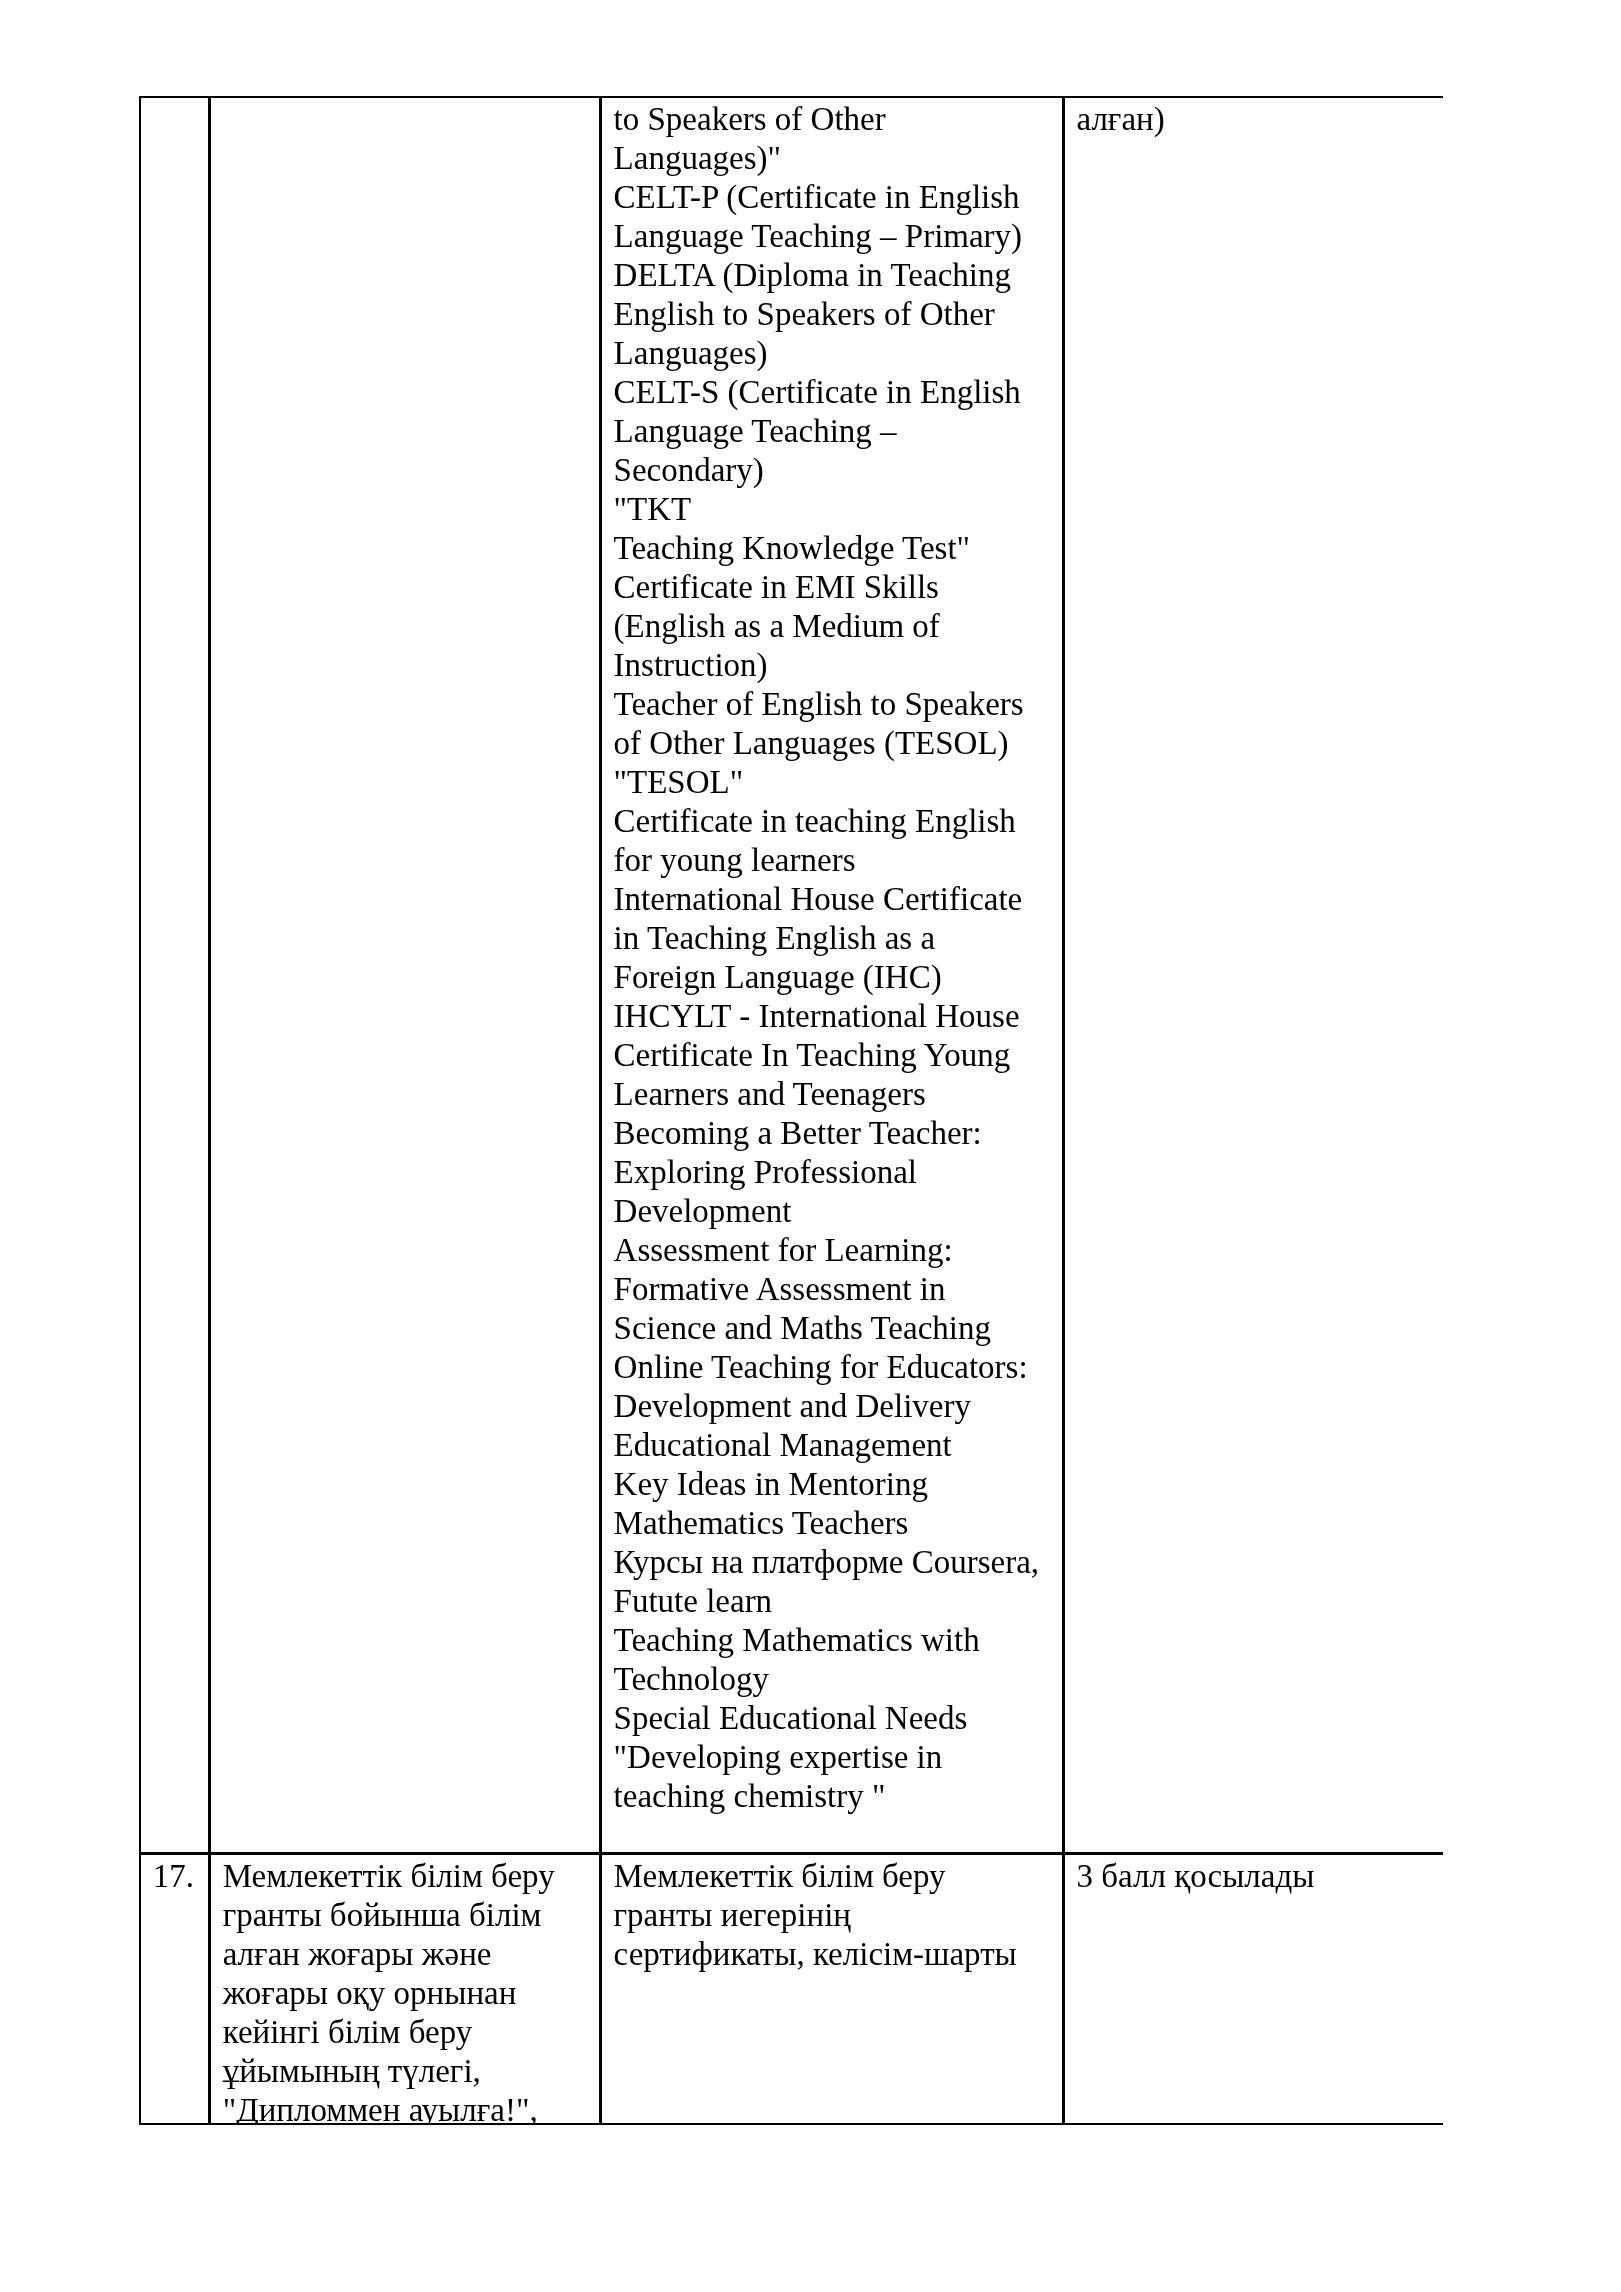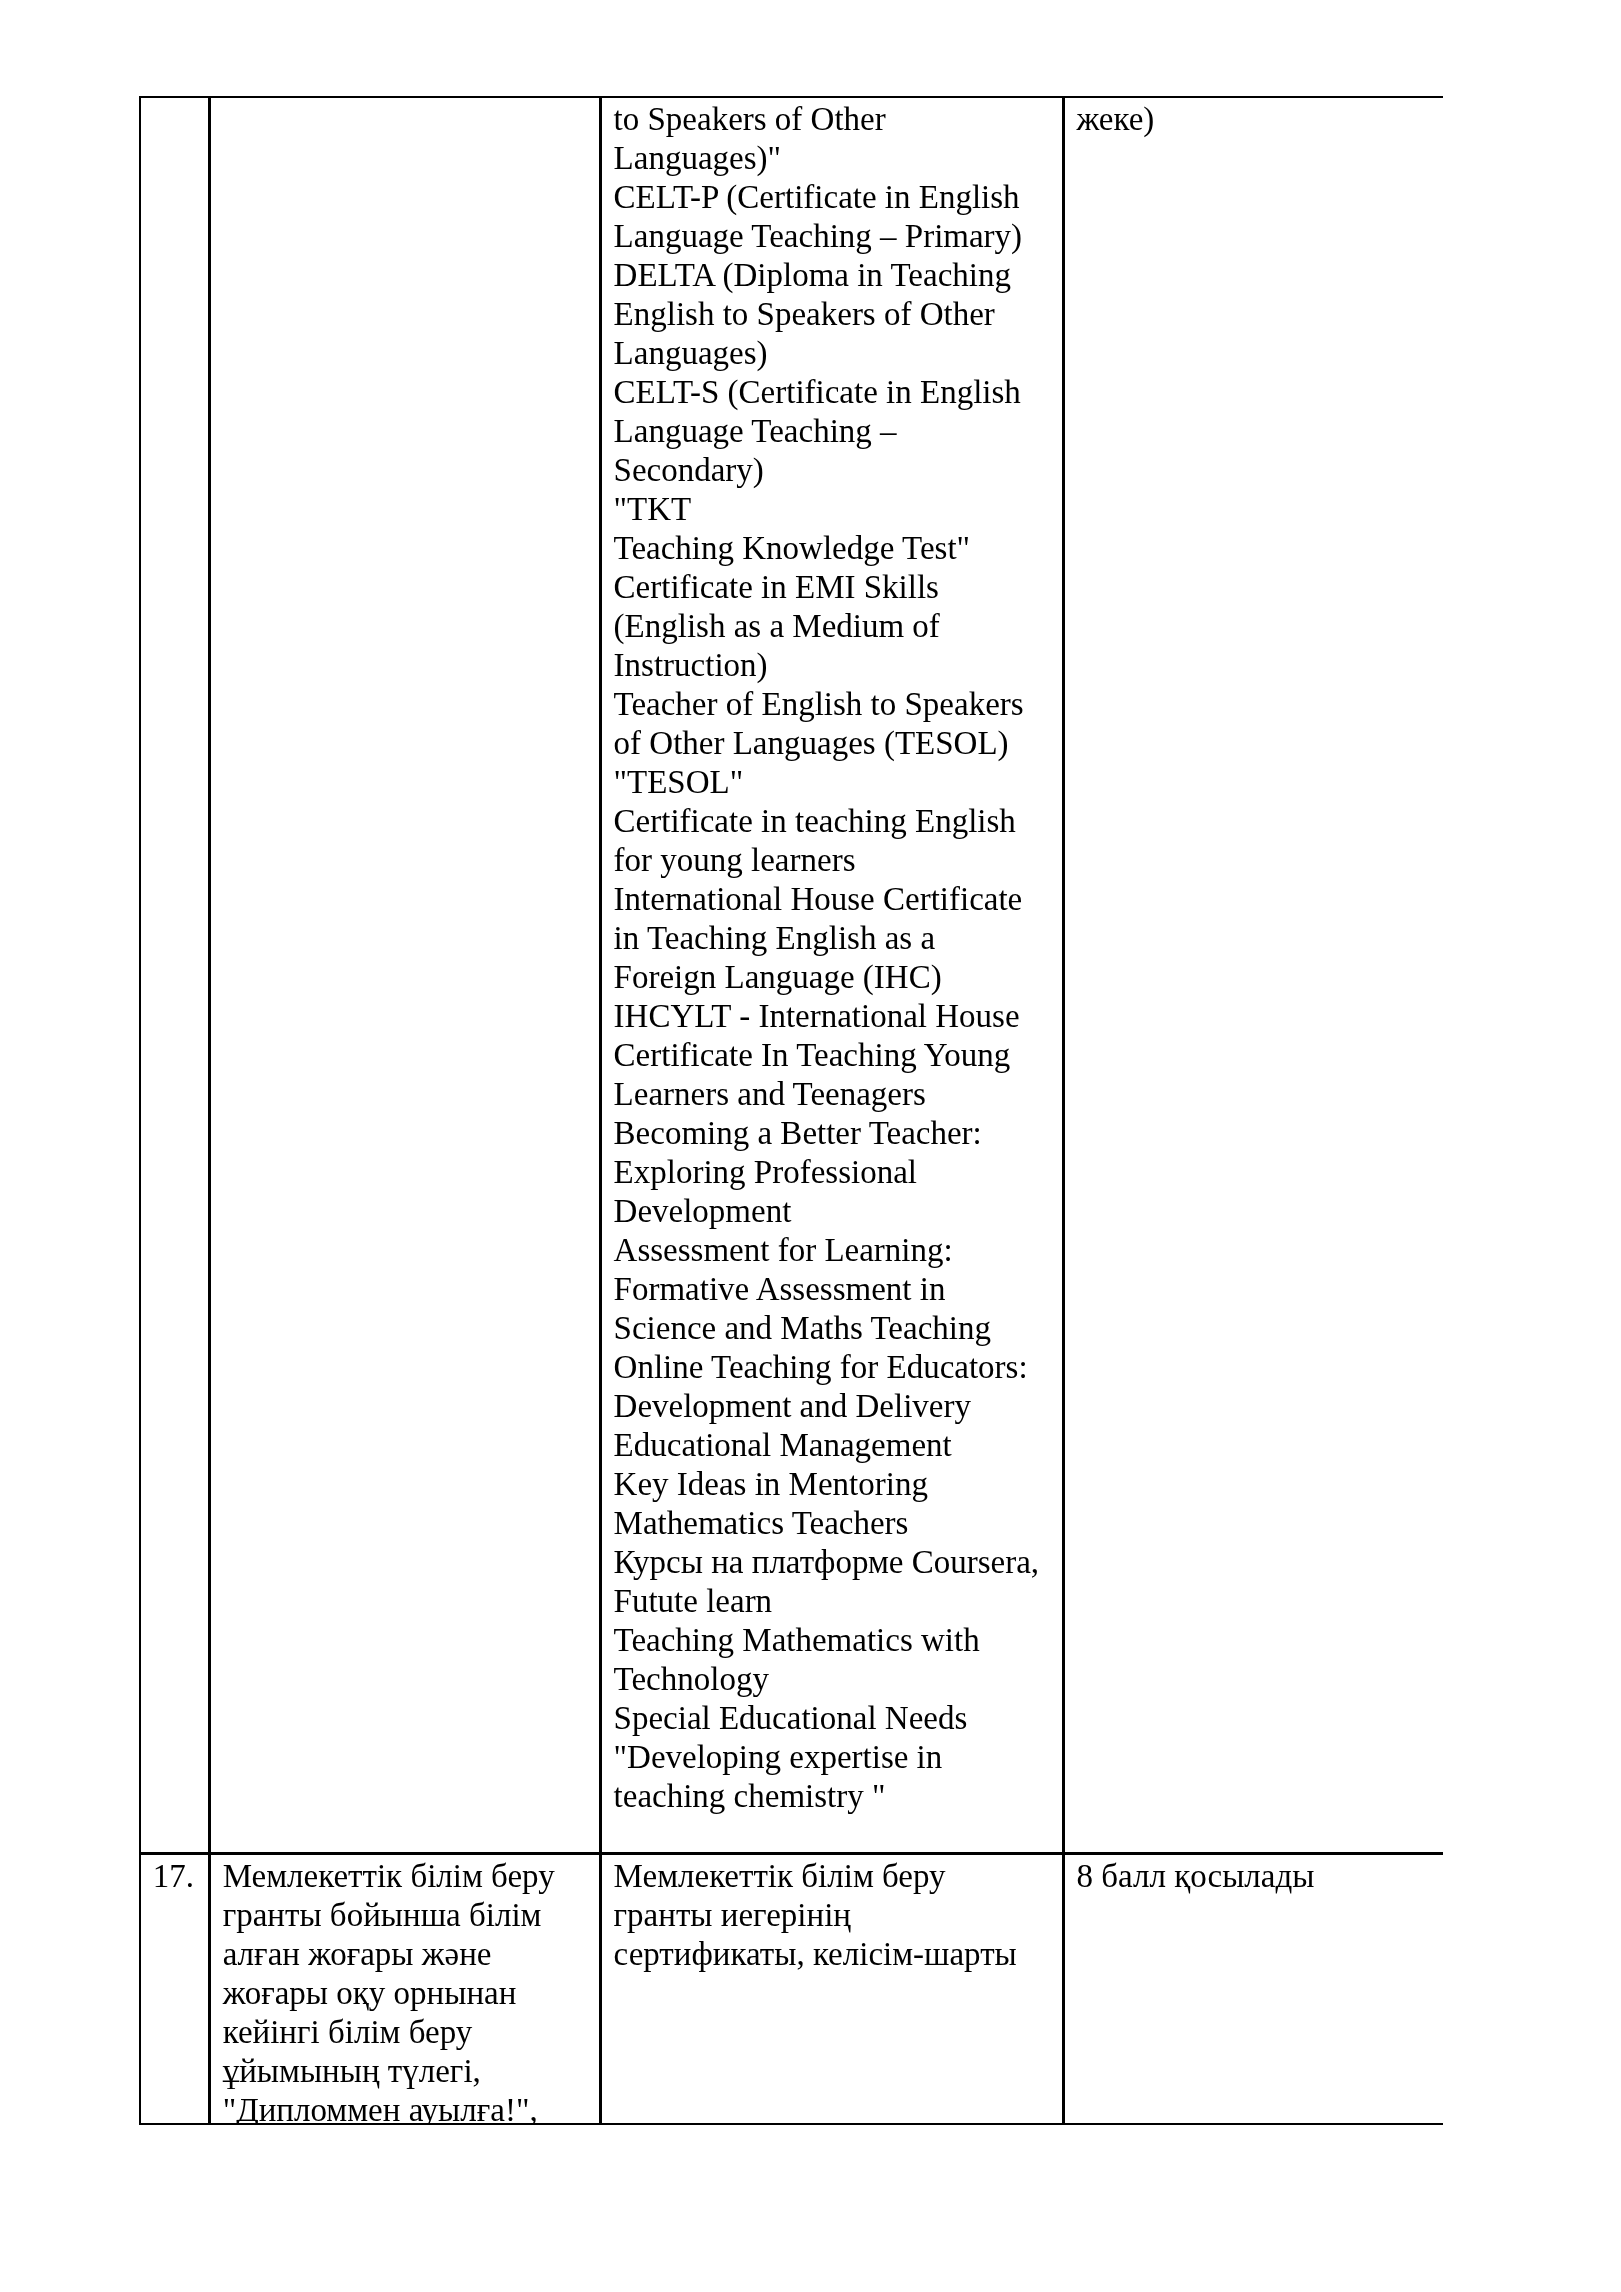--- a/index.html
+++ b/index.html
@@ -88,30 +88,30 @@
 Educational Management
 Key Ideas in Mentoring
 Mathematics Teachers
 Курсы на платформе Coursera,
 Futute learn
 Teaching Mathematics with
 Technology
 Special Educational Needs
 "Developing expertise in
 teaching chemistry "</div>
-    <div class="cell">жеке)</div>
+    <div class="cell">алған)</div>
 
     <div class="cell">17.</div>
     <div class="cell">Мемлекеттік білім беру
 гранты бойынша білім
 алған жоғары және
 жоғары оқу орнынан
 кейінгі білім беру
 ұйымының түлегі,
 "Дипломмен ауылға!",</div>
     <div class="cell">Мемлекеттік білім беру
 гранты иегерінің
 сертификаты, келісім-шарты</div>
-    <div class="cell">8 балл қосылады</div>
+    <div class="cell">3 балл қосылады</div>
 
   </div>
 </div>
 
 
 </body></html>

